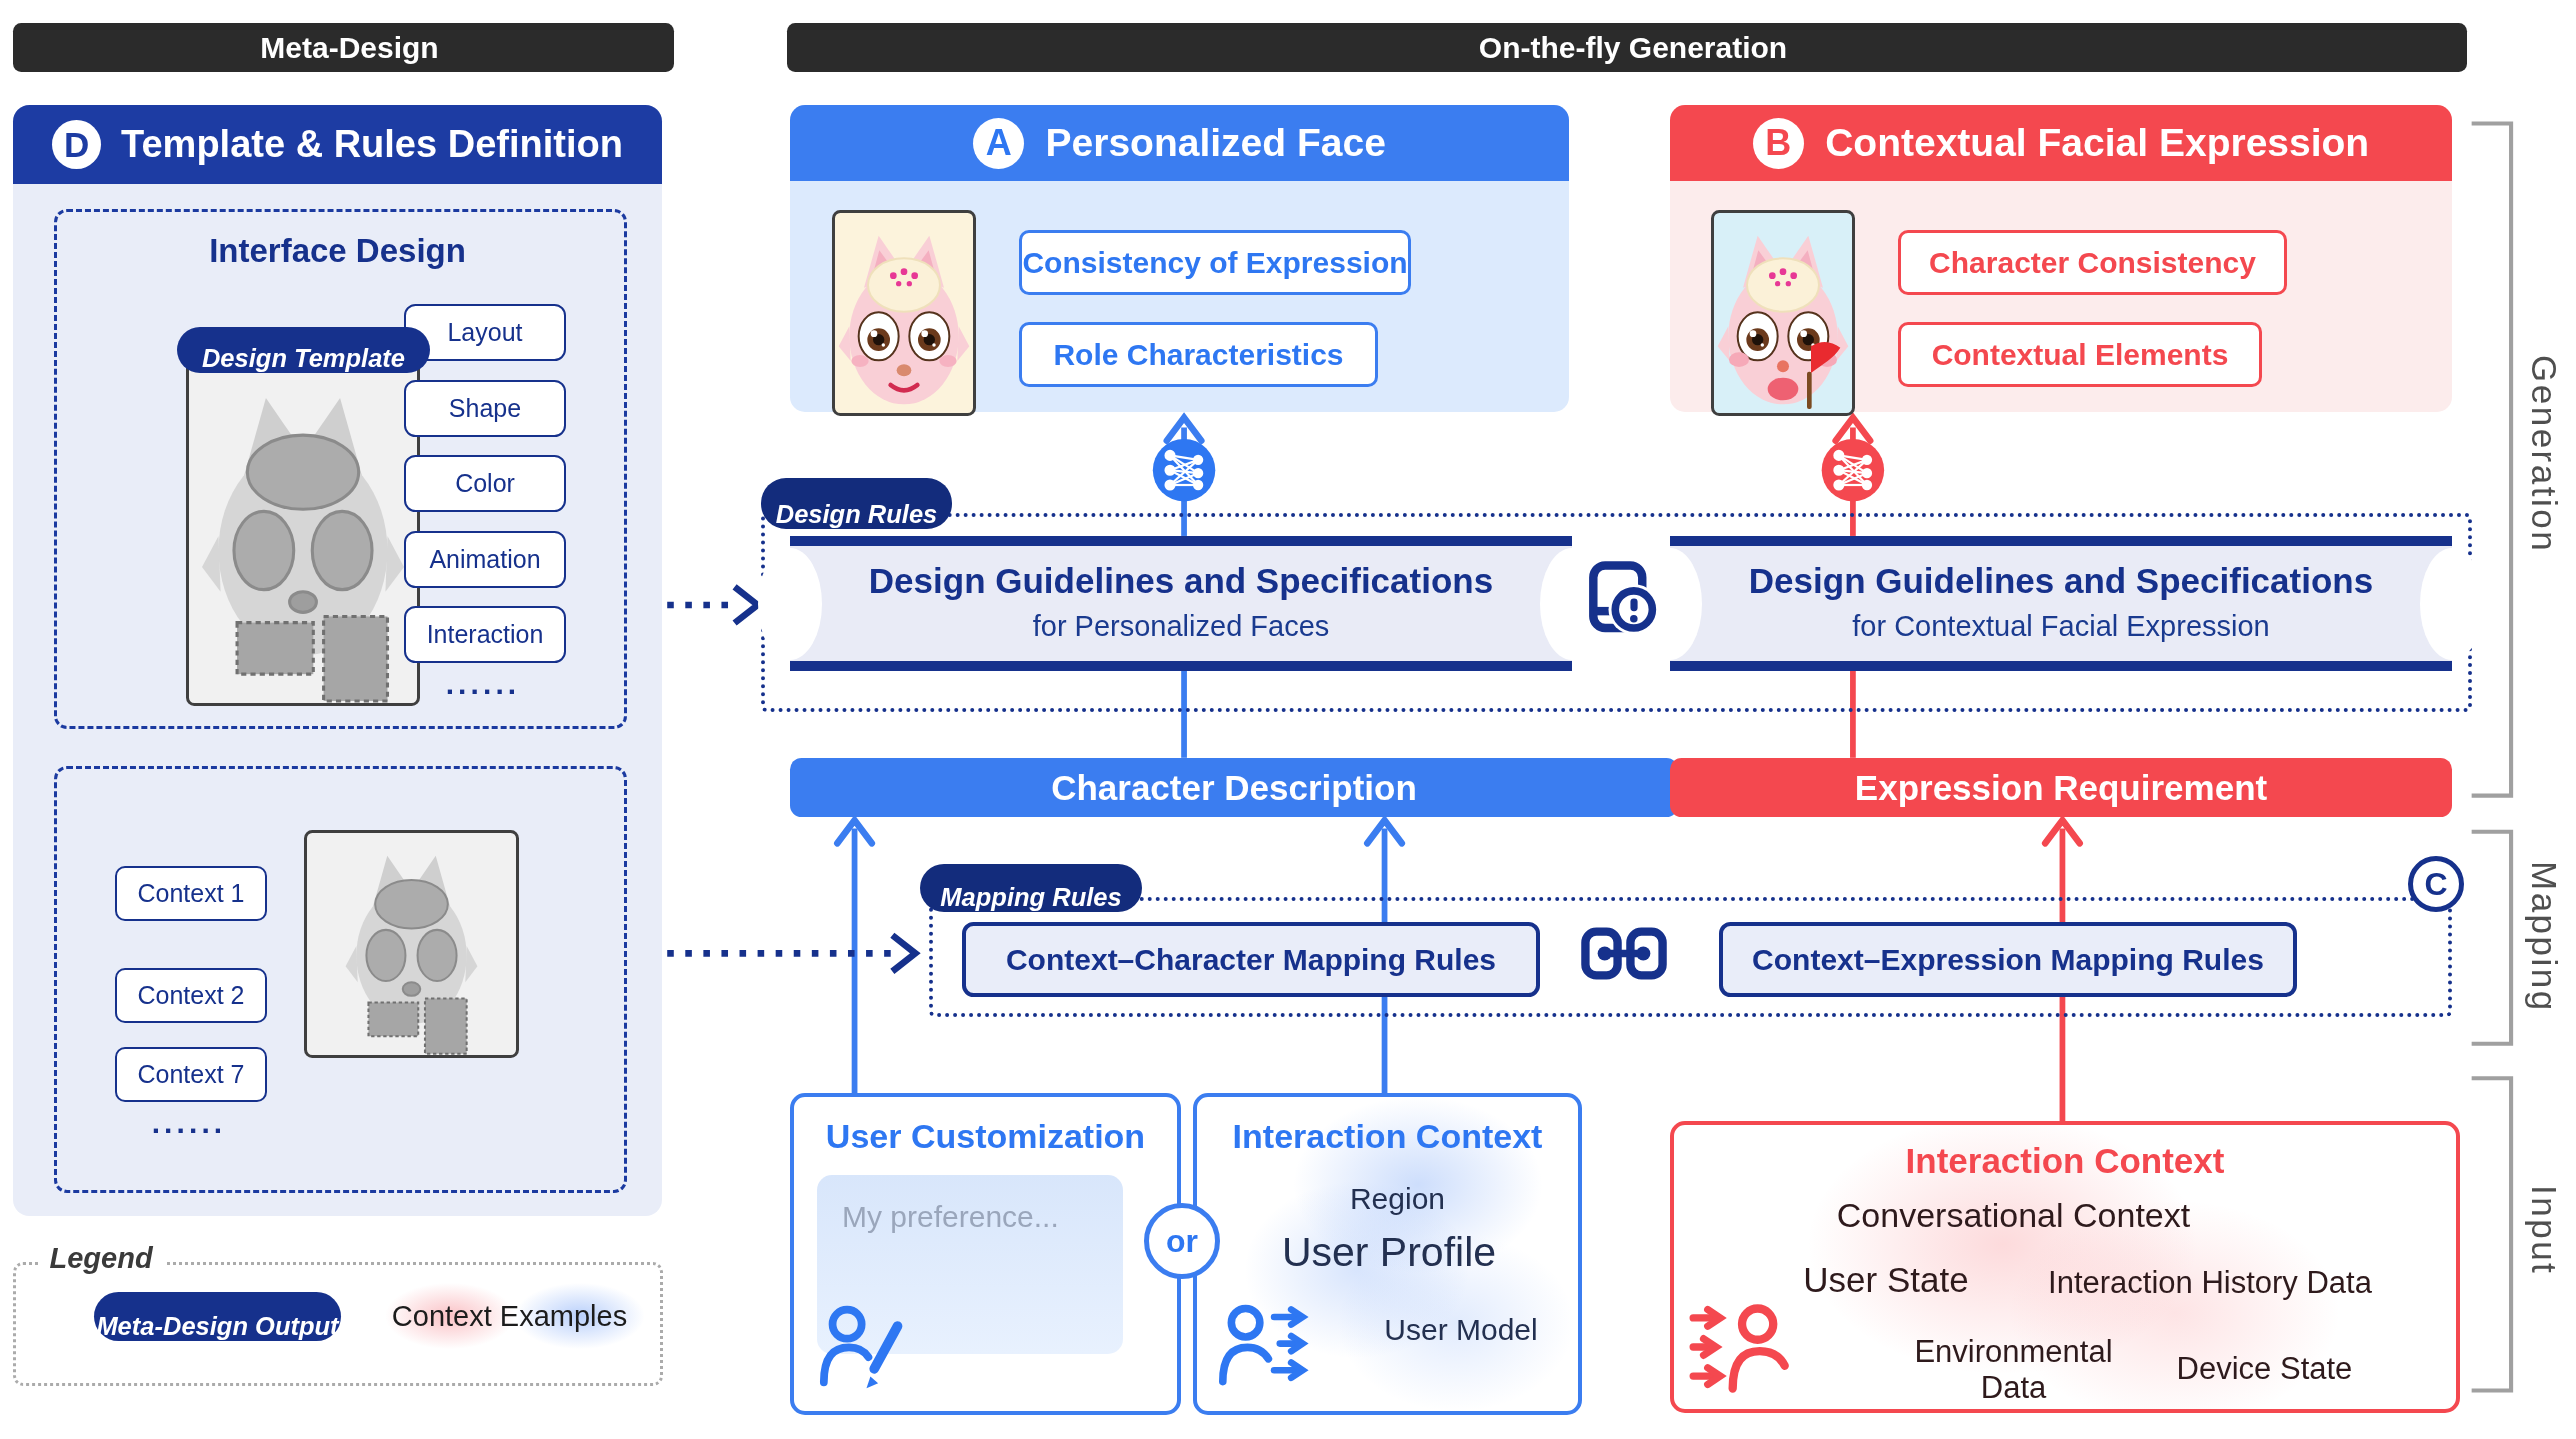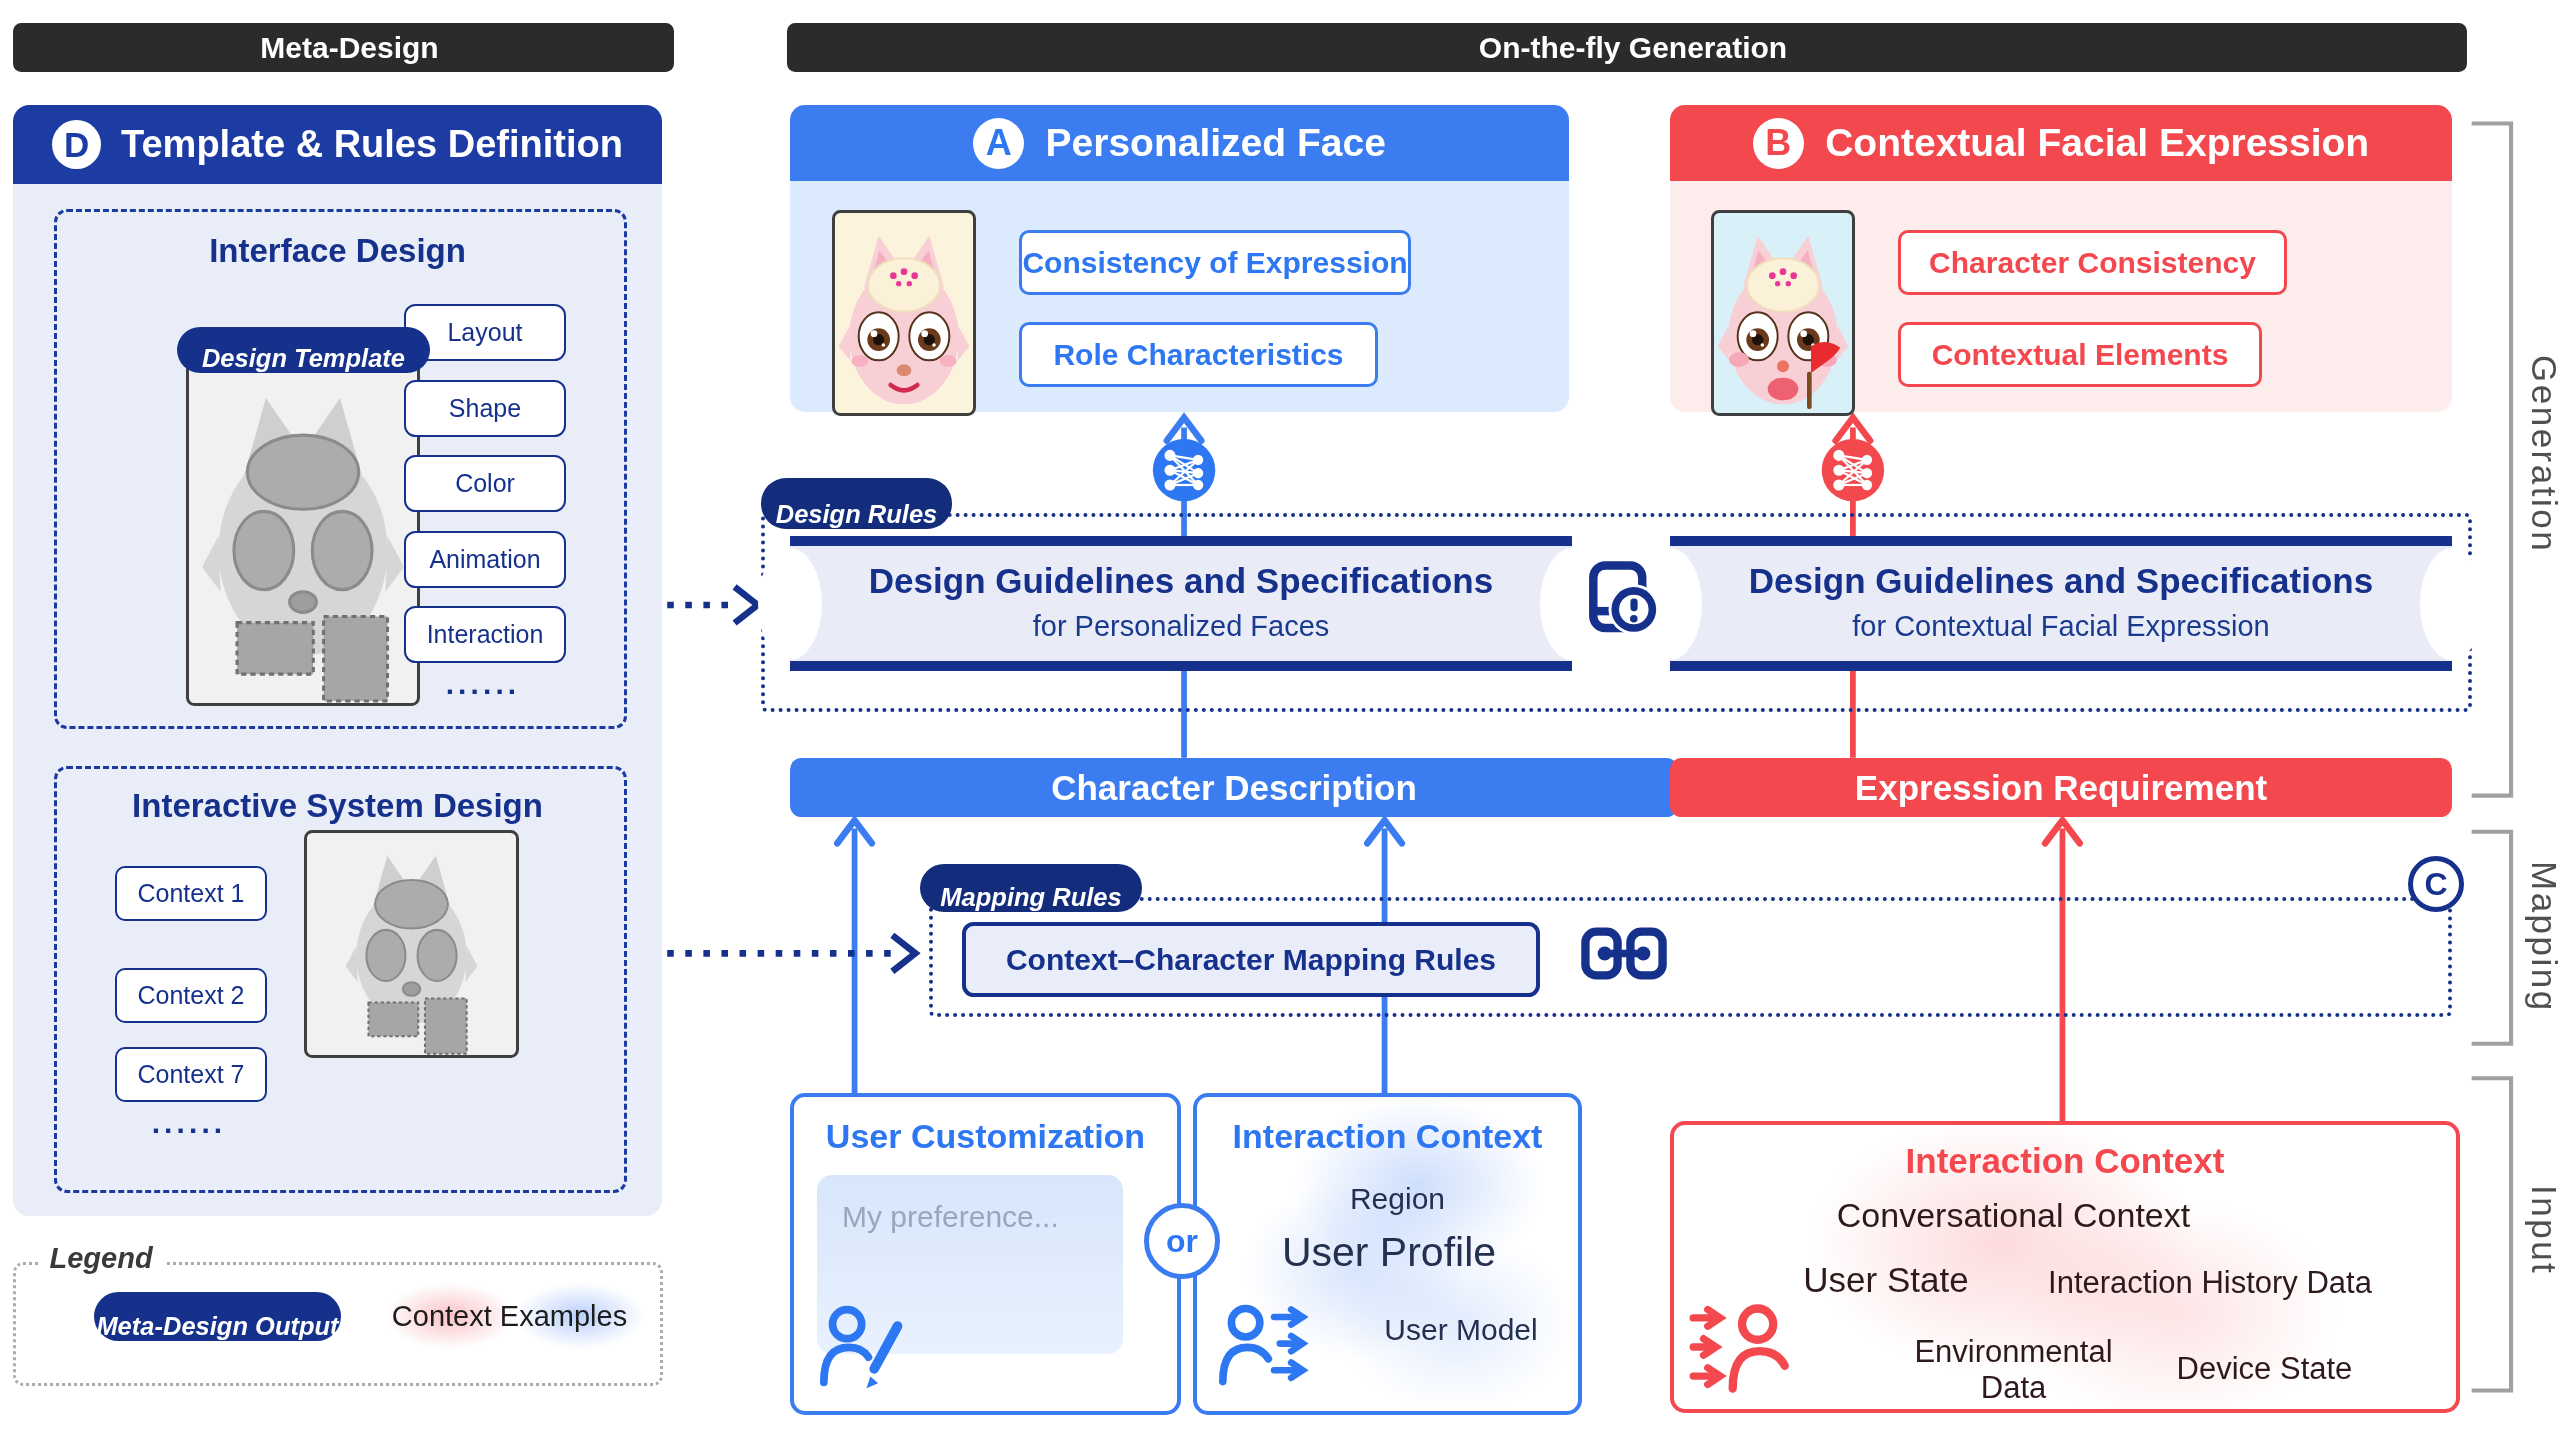--- a/index.html
+++ b/index.html
@@ -299,21 +299,20 @@
     </div>
   <div class="abs dbtn" style="left:404px;top:531px;width:158px;height:53px;z-index:3">
     <span>Animation</span>
     </div>
   <div class="abs dbtn" style="left:404px;top:606px;width:158px;height:53px;z-index:3">
     <span>Interaction</span>
     </div>
   <div class="abs dots" style="left:404px;top:667px;width:158px;z-index:3">......</div>
 
   <div class="abs dashbox" style="left:54px;top:766px;width:567px;height:421px;z-index:2"></div>
-  <div class="abs boxtitle" style="left:54px;top:787px;width:567px;z-index:3">Interactive System Design</div>
   <div class="abs gcard" style="left:304px;top:830px;width:209px;height:222px;z-index:2">
     <svg class="fit" viewBox="0 0 200 330" preserveAspectRatio="xMidYMid meet">
         <use href="#tmplface"></use>
       </svg>
   </div>
   <div class="abs dbtn" style="left:115px;top:866px;width:148px;height:51px;border-radius:10px;z-index:3">
     <span>Context 1</span>
     </div>
   <div class="abs dbtn" style="left:115px;top:968px;width:148px;height:51px;border-radius:10px;z-index:3">
     <span>Context 2</span>
@@ -418,20 +417,23 @@
     <span>Expression Requirement</span>
     </div>
 
   <div class="abs dotbox" style="left:929px;top:897px;width:1515px;height:112px;z-index:2"></div>
   <div class="abs pill" style="left:920px;top:864px;width:222px;height:48px;font-size:25.5px;background:#132C7C;z-index:4">
     <span>Mapping Rules</span>
     </div>
   <div class="abs rulebox" style="left:962px;top:922px;width:570px;height:67px;z-index:3">
     <span>Context–Character Mapping Rules</span>
     </div>
+  <div class="abs rulebox" style="left:1719px;top:922px;width:570px;height:67px;z-index:3">
+    <span>Context–Expression Mapping Rules</span>
+    </div>
   <div class="abs" style="left:1579px;top:919px;width:90px;height:69px;z-index:3">
     <svg class="fit" viewBox="0 0 140 100">
         <use href="#chainglyph"></use>
       </svg>
   </div>
   <div class="abs cbadge" style="left:2408px;top:856px;width:46px;height:46px;z-index:4">
     <span>C</span>
     </div>
 
   <div class="abs inbox blue" style="left:790px;top:1093px;width:383px;height:314px;z-index:2">

